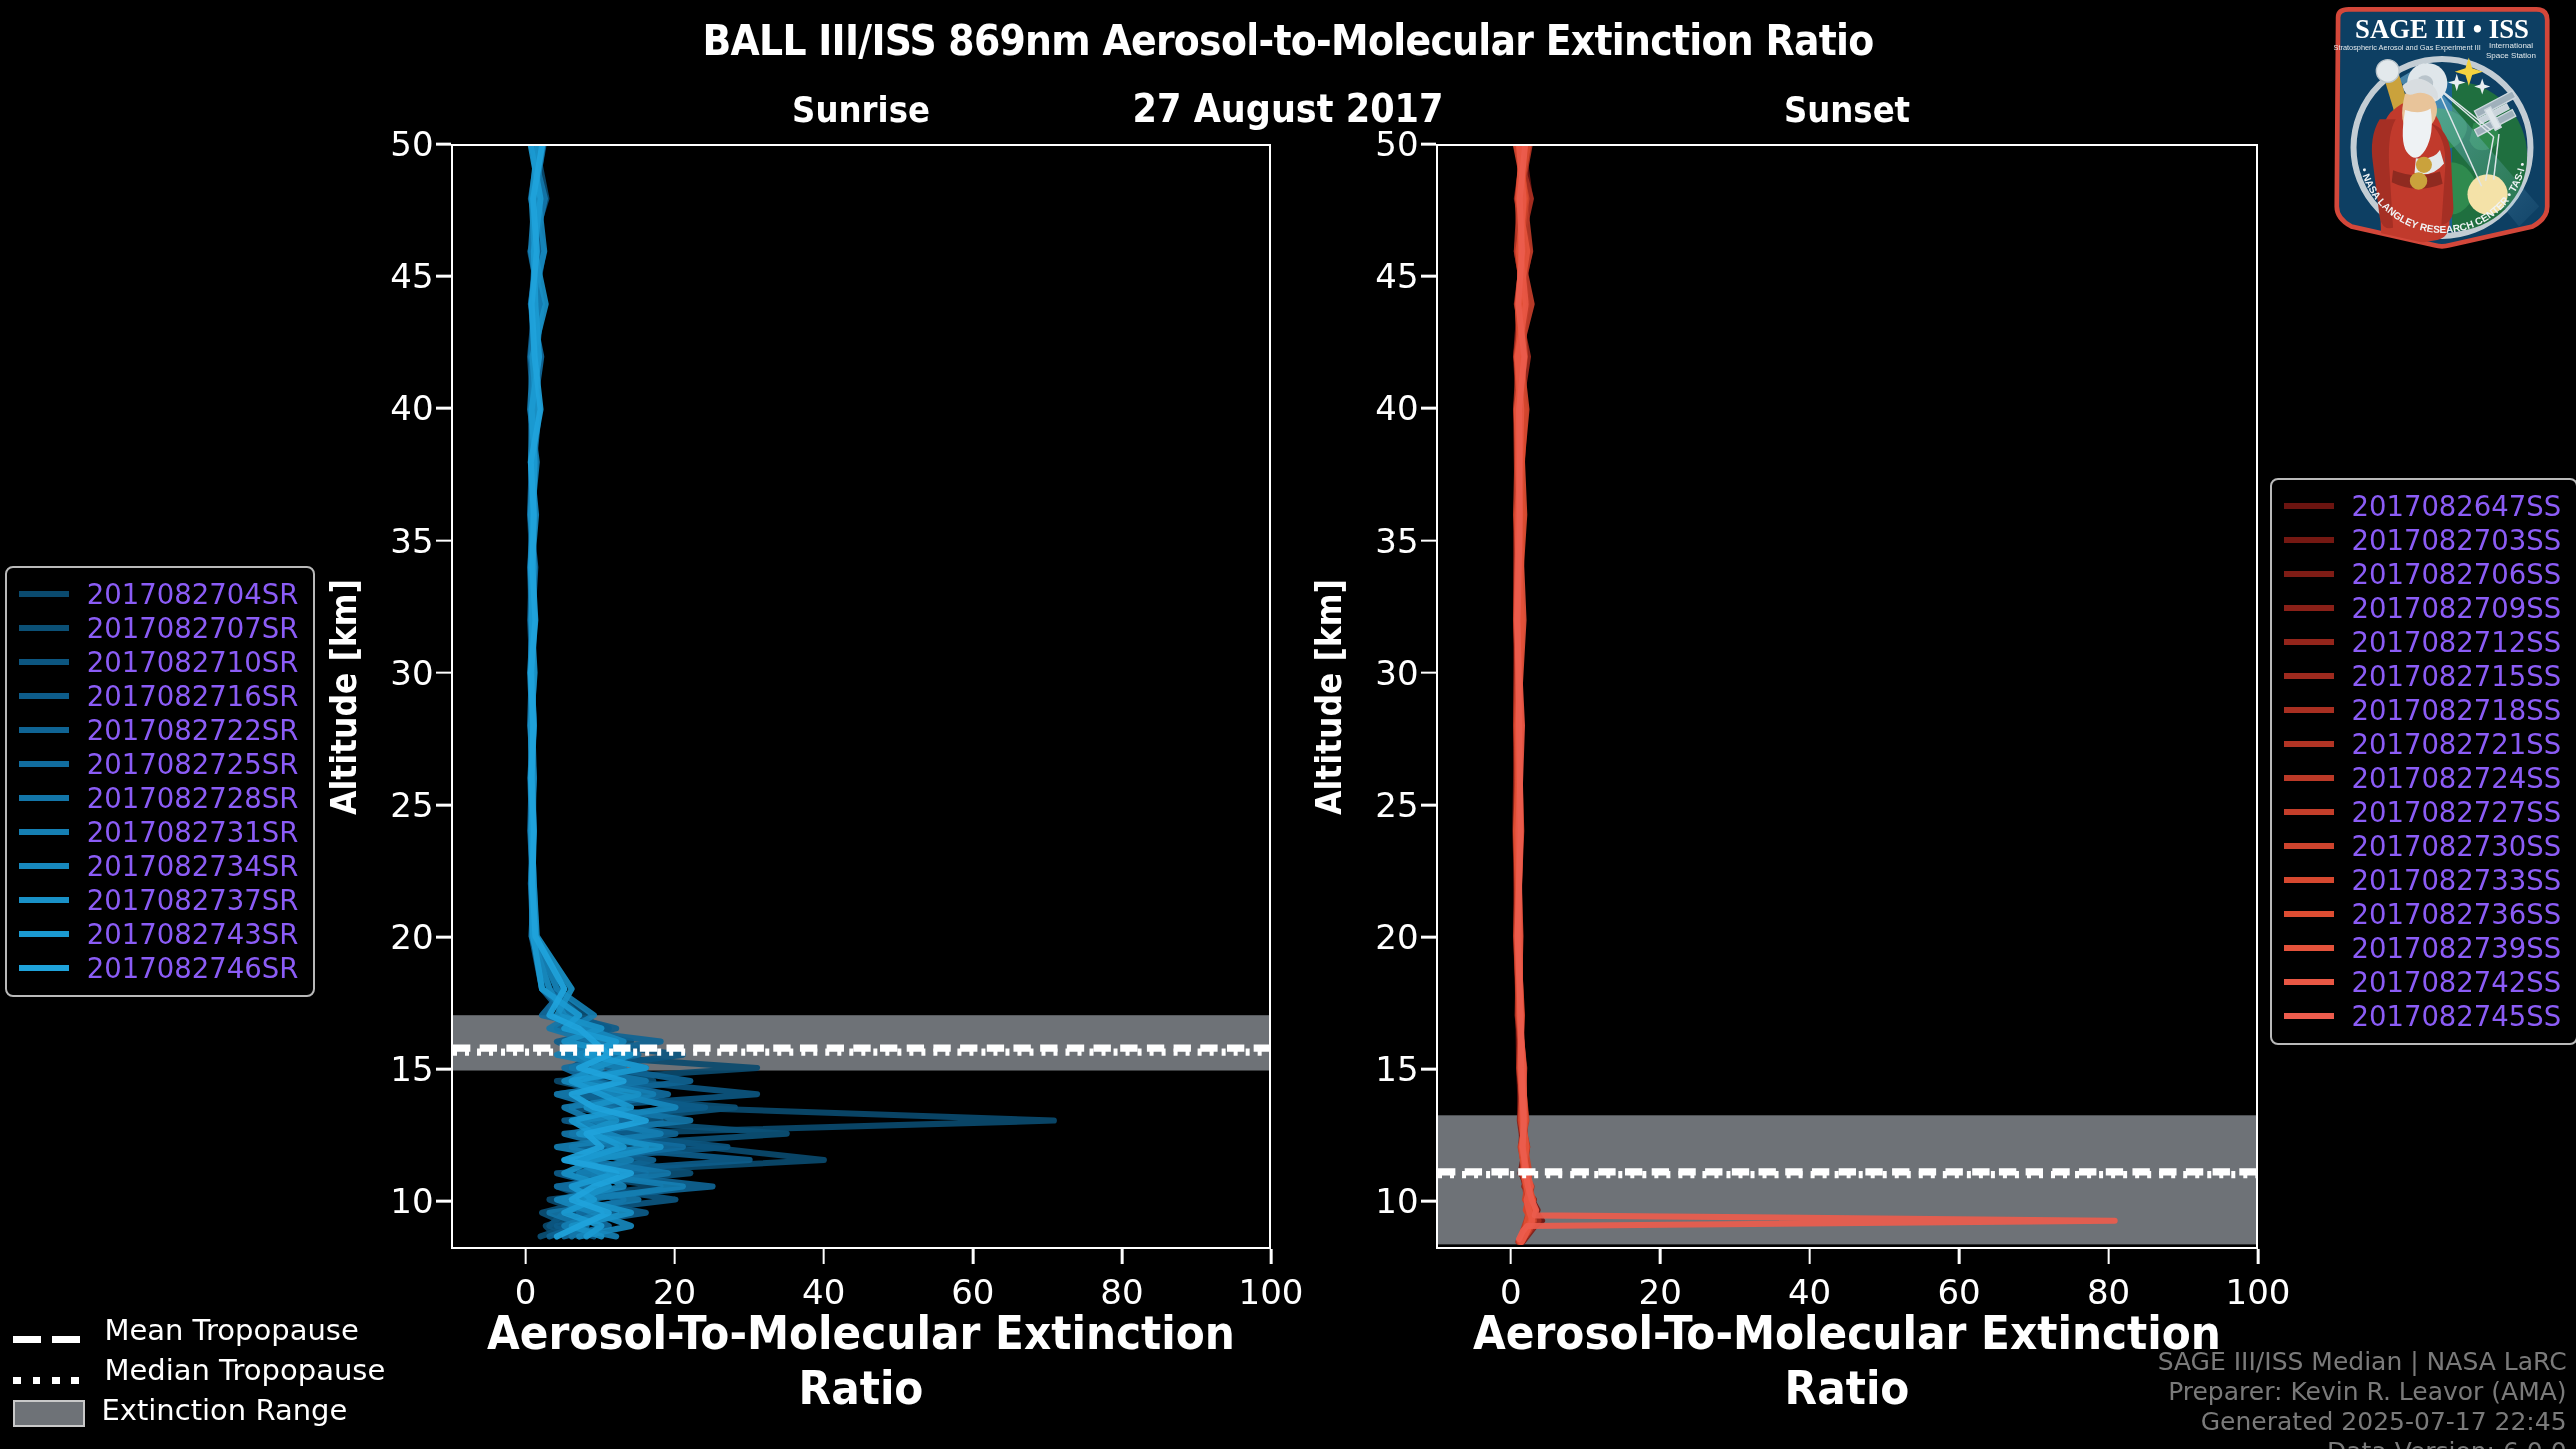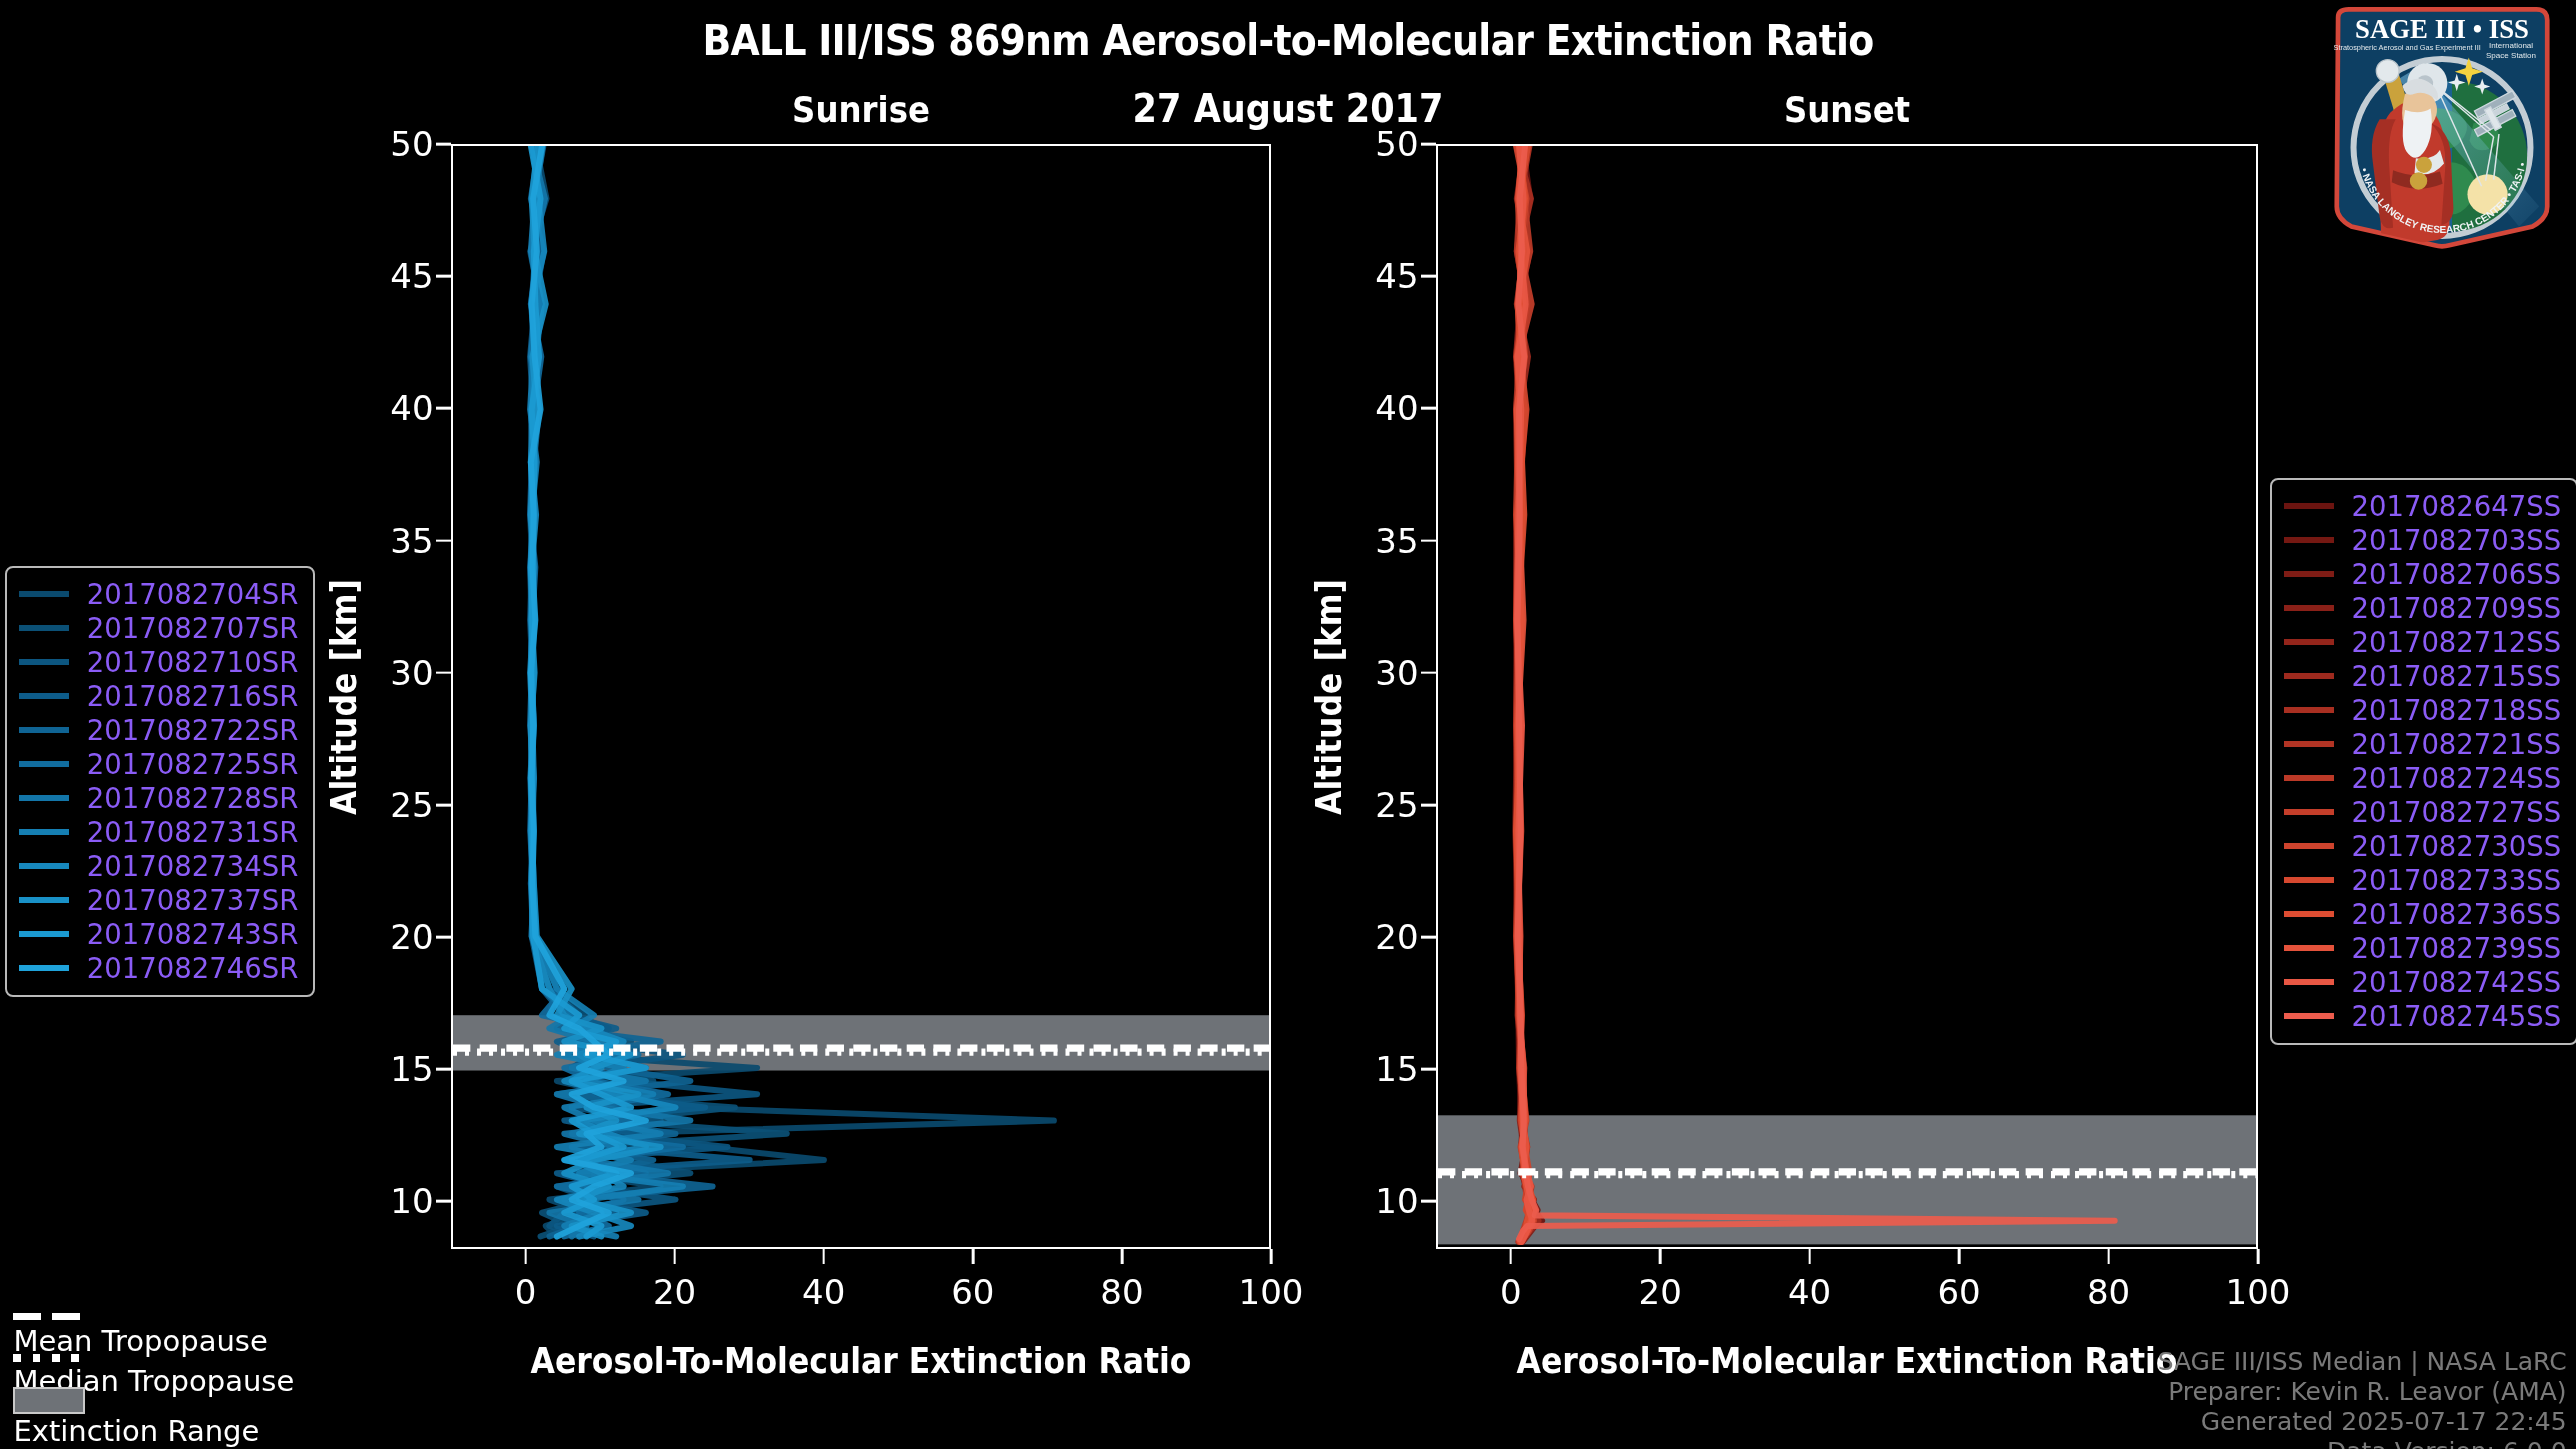--- a/index.html
+++ b/index.html
@@ -28,41 +28,41 @@
 
   
   .ytick{position:absolute;right:100%;margin-right:17.4px;transform:translateY(-50%);
     font-size:34px;white-space:nowrap;}
   .ytick-mark{position:absolute;right:100%;width:14.8px;height:2.7px;background:#fff;
     transform:translateY(-50%);}
   .xtick{position:absolute;top:100%;margin-top:23px;transform:translateX(-50%);
     font-size:34px;white-space:nowrap;}
   .xtick-mark{position:absolute;top:100%;width:2.7px;height:14.8px;background:#fff;
     transform:translateX(-50%);}
-  .xaxis-label{position:absolute;top:100%;margin-top:92px;width:100%;
-    text-align:center;font-size:35px;font-weight:bold;
+  .xaxis-label{position:absolute;top:100%;margin-top:56px;width:100%;
+    text-align:center;font-size:47px;font-weight:bold;
     font-family:"DejaVu Sans Condensed","Liberation Sans",sans-serif;}
   .yaxis-label{position:absolute;top:50%;font-size:35px;font-weight:bold;
     white-space:nowrap;transform-origin:0 0;transform:rotate(-90deg) translate(-50%,0);
     font-family:"DejaVu Sans Condensed","Liberation Sans",sans-serif;}
   #ylabel-sunrise{left:-127px;}
   #ylabel-sunset{left:-127px;}
 
   
   .legend-box{position:absolute;border:2px solid #b9b9b9;border-radius:8px;
     background:#000;padding:9.4px 14.8px 9.4px 12px;}
   #legend-sunrise{left:5.4px;top:566px;}
   #legend-sunset{left:2270px;top:478px;}
   .legend-row{display:flex;align-items:center;height:34px;}
   .legend-swatch{width:50px;height:6px;margin-right:17.4px;flex:none;}
   .legend-label{font-size:27.5px;white-space:nowrap;color:#8b5cf6;}
 
   
   #tropopause-key{position:absolute;left:13.4px;top:1307px;}
-  .key-row{display:flex;align-items:flex-start;height:40px;flex-direction:column;}
+  .key-row{display:flex;align-items:flex-end;height:40px;}
   .key-mark{width:75px;height:17.4px;margin-right:16px;flex:none;position:relative;}
   .key-label{font-size:29px;white-space:nowrap;}
   .dash-seg{position:absolute;top:6px;height:7.4px;background:#fff;}
   .dot-seg{position:absolute;top:7.4px;width:7.4px;height:7.4px;background:#fff;}
   .range-swatch{width:72px;height:27px;background:#6e7277;border:2px solid #c9c9c9;
     box-sizing:border-box;margin-right:16px;flex:none;}
 
   
   #credits{position:absolute;right:9.4px;top:1347px;text-align:right;
     font-size:25px;line-height:1.20;color:#7a7a7a;}

